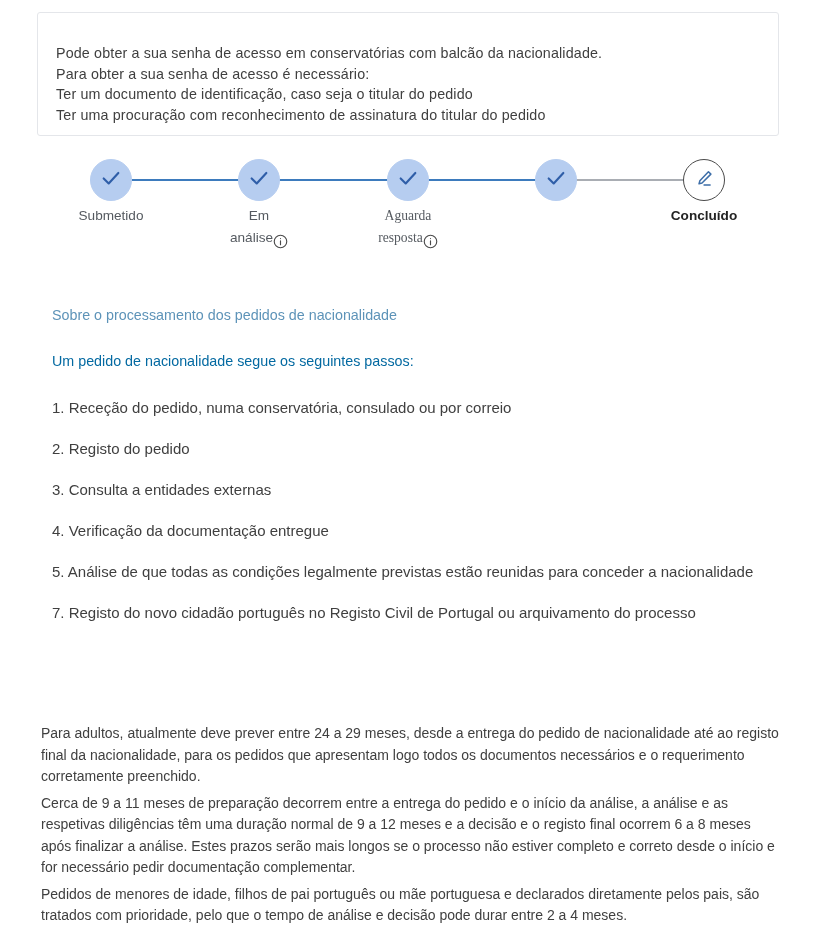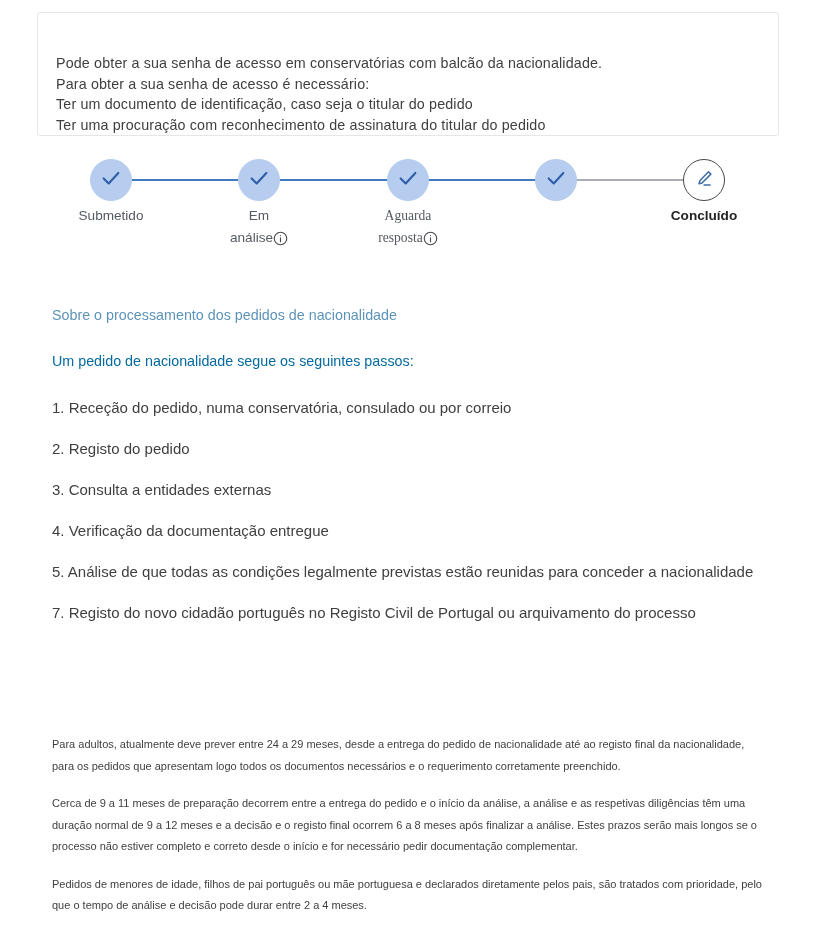--- a/index.html
+++ b/index.html
@@ -20,21 +20,21 @@
   .notice-card {
     position: absolute;
     left: 37px;
     top: 12px;
     width: 742px;
     height: 124px;
     box-sizing: border-box;
     border: 1px solid #e4e6ea;
     border-radius: 3px;
     background: #ffffff;
-    padding: 40px 0 0 18px;
+    padding: 30px 0 0 18px;
   }
   .notice-line {
     font-size: 14.3px;
     line-height: 20.5px;
     color: #3f3f3f;
     letter-spacing: 0.01em;
   }
 
   
   .stepper {
@@ -95,21 +95,21 @@
     font-size: 13.6px;
     line-height: 22px;
     color: #555a60;
   }
   .step-label.strong {
     color: #232323;
     font-weight: bold;
   }
   .step-label .lbl-row2 {
     display: inline-flex;
-    align-items: center;
+    align-items: flex-end;
     justify-content: center;
   }
   .info-icon {
     display: inline-block;
     width: 15px;
     height: 15px;
     vertical-align: -2px;
   }
 
   
@@ -140,24 +140,24 @@
   }
   .proc-step:last-child { margin-bottom: 0; }
 
   .footnotes {
     position: absolute;
     left: 36px;
     top: 718px;
     width: 748px;
   }
   .footnote {
-    font-size: 11px;
+    font-size: 14px;
     line-height: 21.5px;
     color: #3f3f3f;
-    margin: 16px;
+    margin: 5px;
   }
 </style>
 </head>
 <body>
 
 <div class="notice-card">
   <div class="notice-line">Pode obter a sua senha de acesso em conservatórias com balcão da nacionalidade.</div>
   <div class="notice-line">Para obter a sua senha de acesso é necessário:</div>
   <div class="notice-line">Ter um documento de identificação, caso seja o titular do pedido</div>
   <div class="notice-line">Ter uma procuração com reconhecimento de assinatura do titular do pedido</div>

